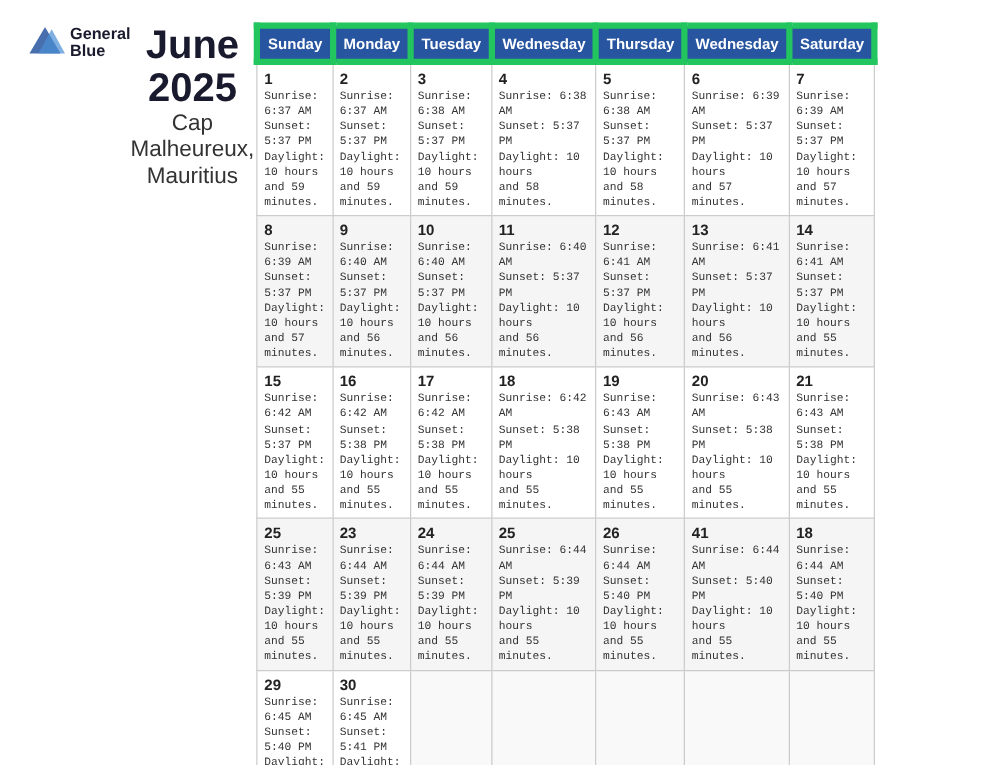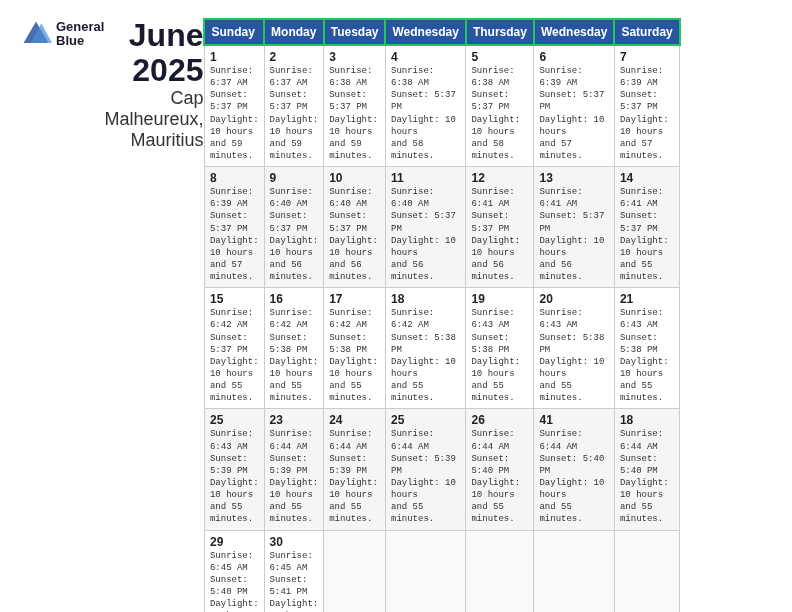--- a/index.html
+++ b/index.html
@@ -34,21 +34,21 @@
       font-size: 13px;
       font-weight: bold;
       color: #1a1a2e;
       line-height: 1.1;
     }
     .logo-icon {
       width: 32px;
       height: 32px;
     }
     .title-block {
-      text-align: right;
+      text-align: center;
     }
     .month-title {
       font-size: 32px;
       font-weight: bold;
       color: #1a1a2e;
       line-height: 1.1;
     }
     .location {
       font-size: 18px;
       color: #333;
@@ -58,21 +58,21 @@
       width: 100%;
       flex: 1;
     }
     .calendar th {
       background: #2855a0;
       color: #fff;
       font-size: 12px;
       font-weight: bold;
       padding: 5px 6px;
       text-align: left;
-      border: 2px solid #22c55e;
+      border: 5px solid #22c55e;
     }
     .calendar td {
       vertical-align: top;
       border: 1px solid #ccc;
       padding: 4px 5px;
       font-size: 9.5px;
       color: #222;
       width: calc(100% / 7);
       background: #fff;
     }

